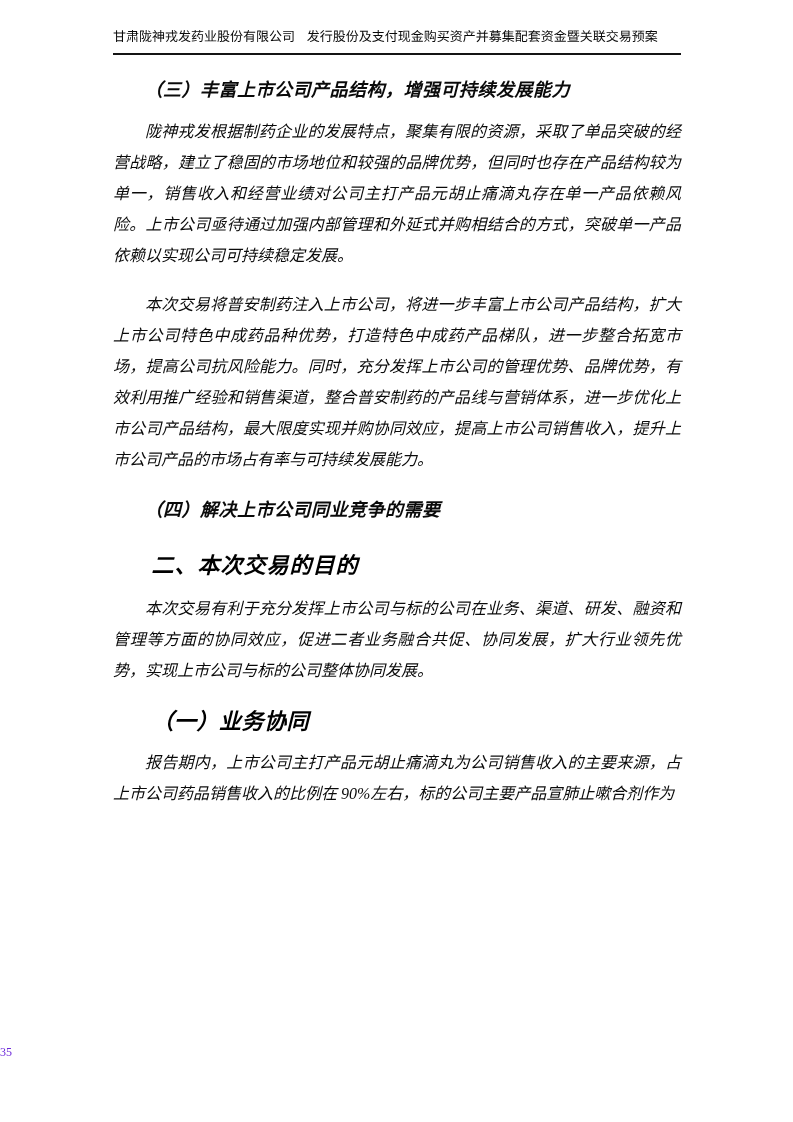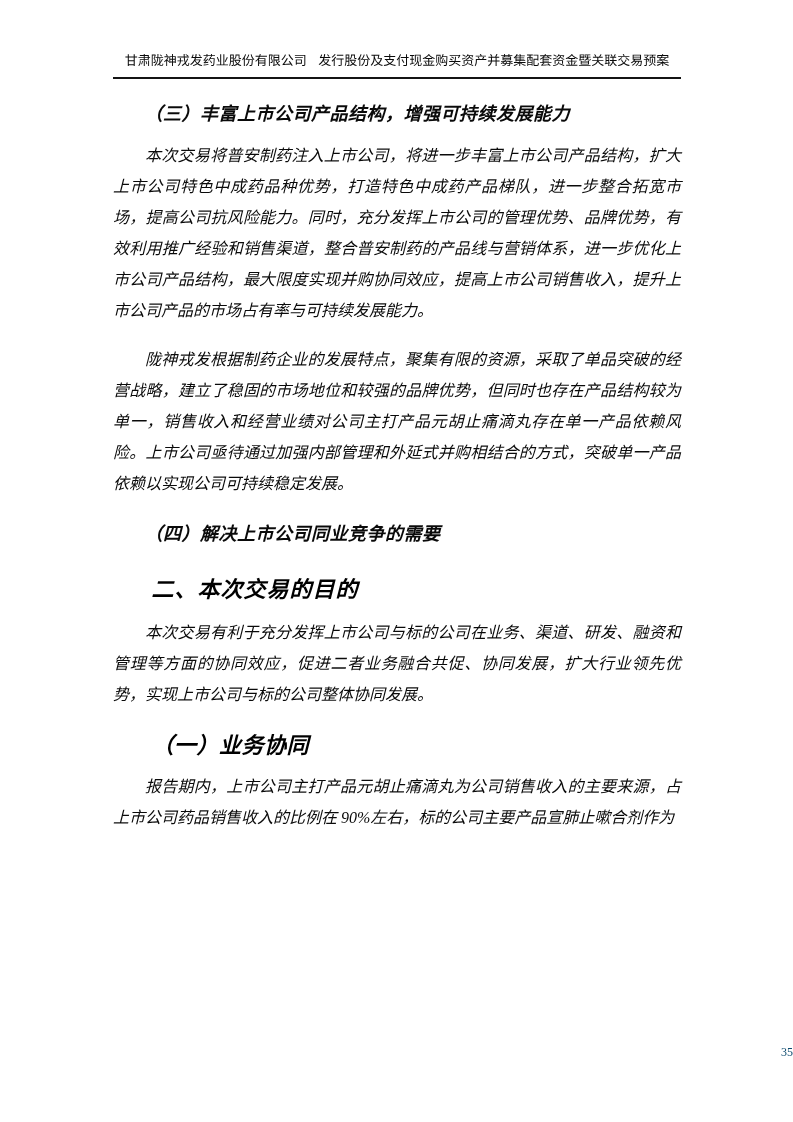--- a/index.html
+++ b/index.html
@@ -11,26 +11,25 @@
     position: relative;
     width: 793px;
     height: 1122px;
     background: #ffffff;
     overflow: hidden;
     color: #0a0a0a;
     font-family: "Liberation Serif", "DejaVu Serif", serif;
   }
   .doc-header {
     margin: 0 112px 0 113px;
-    padding-top: 51px;
+    padding-top: 27px;
     padding-bottom: 6px;
     border-bottom: 2px solid #141414;
     font-size: 13px;
     line-height: 20px;
-    text-align: center;
     white-space: nowrap;
     color: #0a0a0a;
   }
   .doc-header .header-title {
     margin-left: 0.9em;
   }
   .content {
     margin: 0 112px 0 113px;
     width: 568px;
     font-style: italic;
@@ -72,41 +71,41 @@
     font-family: "Liberation Sans", "DejaVu Sans", sans-serif;
     text-indent: 1.75em;
     letter-spacing: 0.5px;
     color: #000000;
   }
   .page-number {
     position: absolute;
     bottom: 62px;
     left: 0;
     width: 100%;
-    text-align: right;
+    text-align: left;
     font-size: 12px;
-    color: #0c4a6e;
+    color: #6d28d9;
   }
 </style>
 </head>
 <body>
 
 <div class="page">
 
   <div class="doc-header">
     <span class="header-company">甘肃陇神戎发药业股份有限公司</span><span class="header-title">发行股份及支付现金购买资产并募集配套资金暨关联交易预案</span>
   </div>
 
   <div class="content">
 
     <div class="h-kai">（三）丰富上市公司产品结构，增强可持续发展能力</div>
 
+    <p class="para">陇神戎发根据制药企业的发展特点，聚集有限的资源，采取了单品突破的经营战略，建立了稳固的市场地位和较强的品牌优势，但同时也存在产品结构较为单一，销售收入和经营业绩对公司主打产品元胡止痛滴丸存在单一产品依赖风险。上市公司亟待通过加强内部管理和外延式并购相结合的方式，突破单一产品依赖以实现公司可持续稳定发展。</p>
+
     <p class="para">本次交易将普安制药注入上市公司，将进一步丰富上市公司产品结构，扩大上市公司特色中成药品种优势，打造特色中成药产品梯队，进一步整合拓宽市场，提高公司抗风险能力。同时，充分发挥上市公司的管理优势、品牌优势，有效利用推广经验和销售渠道，整合普安制药的产品线与营销体系，进一步优化上市公司产品结构，最大限度实现并购协同效应，提高上市公司销售收入，提升上市公司产品的市场占有率与可持续发展能力。</p>
-
-    <p class="para">陇神戎发根据制药企业的发展特点，聚集有限的资源，采取了单品突破的经营战略，建立了稳固的市场地位和较强的品牌优势，但同时也存在产品结构较为单一，销售收入和经营业绩对公司主打产品元胡止痛滴丸存在单一产品依赖风险。上市公司亟待通过加强内部管理和外延式并购相结合的方式，突破单一产品依赖以实现公司可持续稳定发展。</p>
 
     <div class="h-kai">（四）解决上市公司同业竞争的需要</div>
 
 
     <div class="h-hei1">二、本次交易的目的</div>
 
     <p class="para">本次交易有利于充分发挥上市公司与标的公司在业务、渠道、研发、融资和管理等方面的协同效应，促进二者业务融合共促、协同发展，扩大行业领先优势，实现上市公司与标的公司整体协同发展。</p>
 
     <div class="h-hei2">（一）业务协同</div>
 

